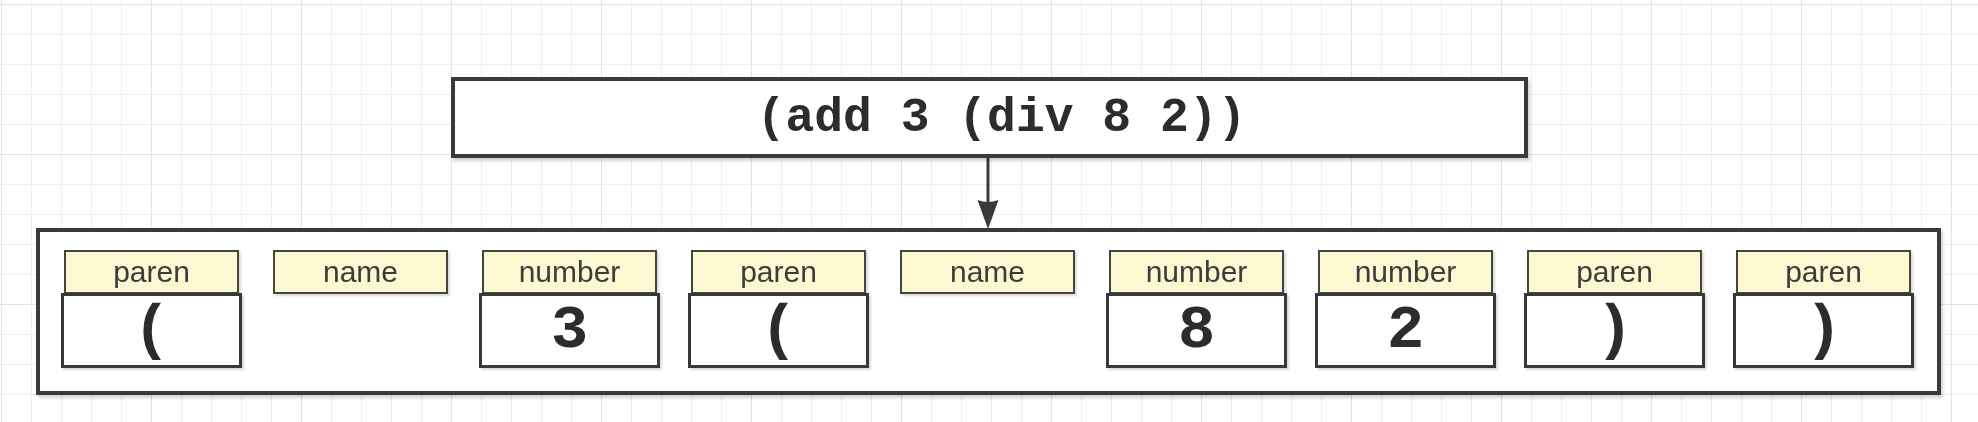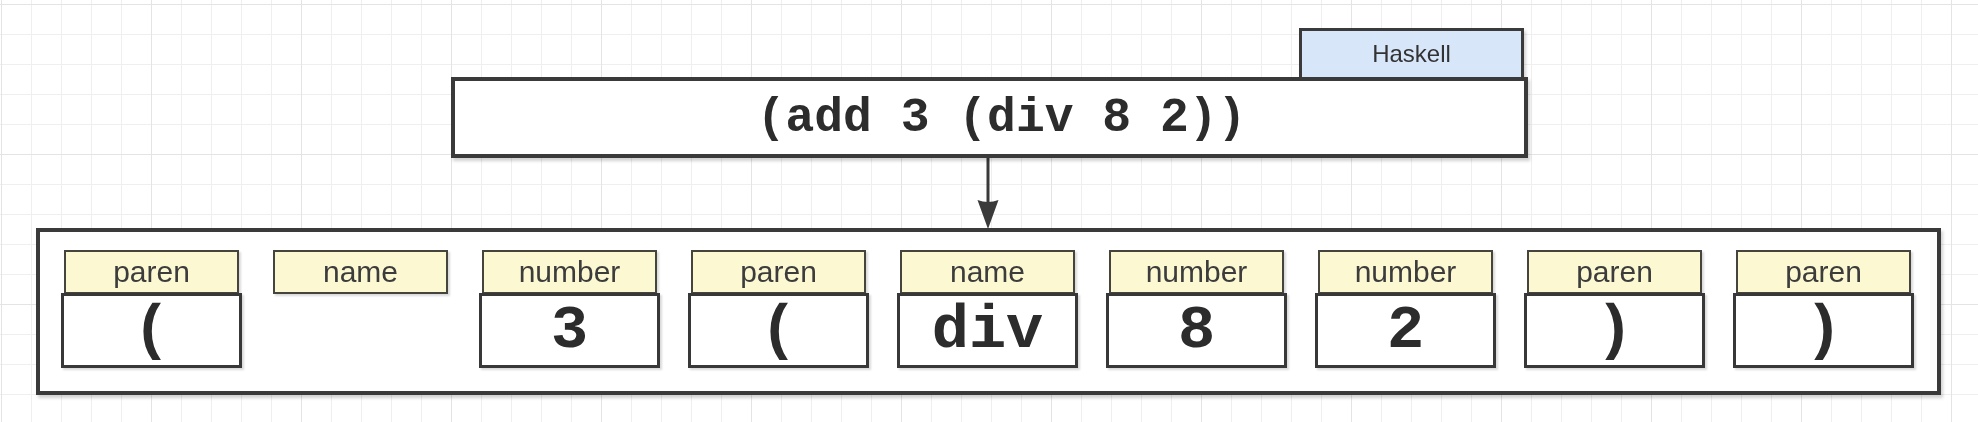--- a/index.html
+++ b/index.html
@@ -134,23 +134,20 @@
     color: #2c2c2c;
     line-height: 1;
     box-shadow: 2px 2px 2px rgba(0,0,0,0.15);
   }
 </style>
 </head>
 <body>
 
 <div class="canvas">
 
-  <div class="lang-tab">
-    <span>Haskell</span>
-  </div>
 
   <div class="expr-box">
     <span class="expr-text">(add 3 (div 8 2))</span>
   </div>
 
   <svg class="arrow" width="40" height="74" viewBox="0 0 40 74">
     <line x1="20" y1="0" x2="20" y2="46" stroke="#3a3a3a" stroke-width="3"></line>
     <path d="M 20 72 L 9.5 43 Q 20 47 30.5 43 Z" fill="#3a3a3a"></path>
   </svg>
 
@@ -166,21 +163,20 @@
       <div class="token" style="left: 439px;">
         <div class="token-type">number</div>
         <div class="token-value">3</div>
       </div>
       <div class="token" style="left: 648px;">
         <div class="token-type">paren</div>
         <div class="token-value">(</div>
       </div>
       <div class="token" style="left: 857px;">
         <div class="token-type">name</div>
-        <div class="token-value">div</div>
       </div>
       <div class="token" style="left: 1066px;">
         <div class="token-type">number</div>
         <div class="token-value">8</div>
       </div>
       <div class="token" style="left: 1275px;">
         <div class="token-type">number</div>
         <div class="token-value">2</div>
       </div>
       <div class="token" style="left: 1484px;">

